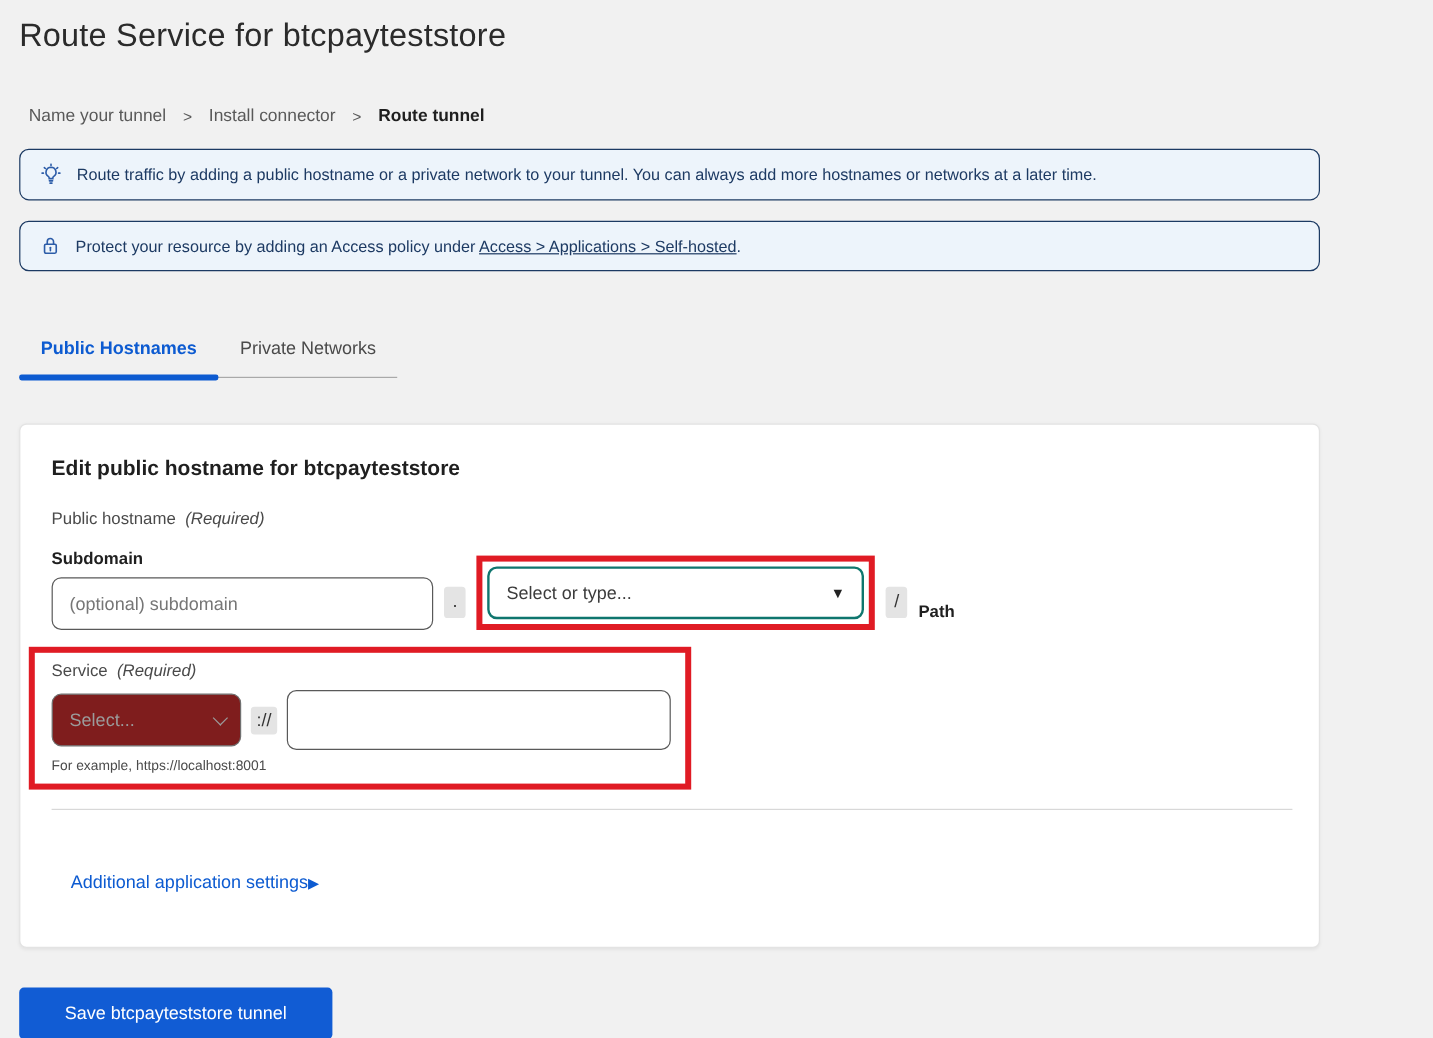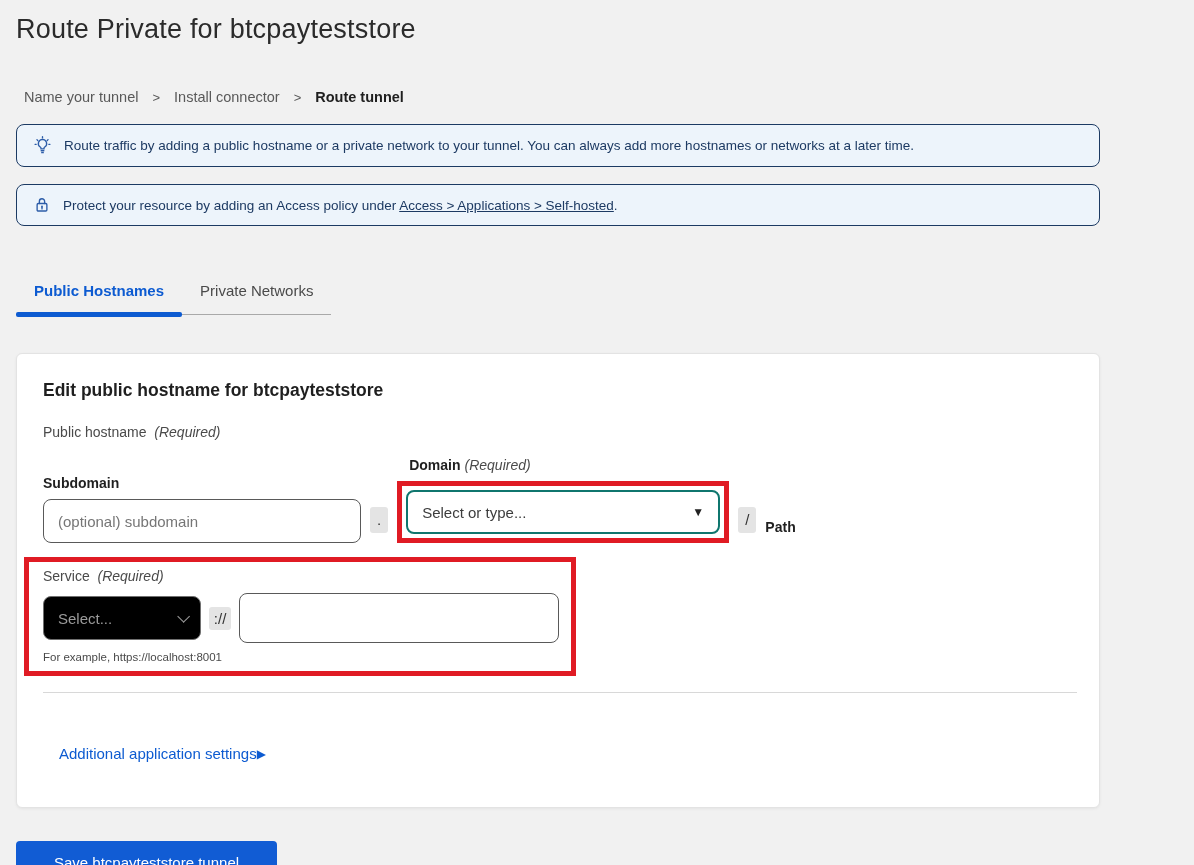--- a/index.html
+++ b/index.html
@@ -149,21 +149,21 @@
     height: 44px;
     border: 1px solid #707070;
     border-radius: 8px;
     display: flex;
     align-items: center;
     justify-content: space-between;
     padding: 0 14px;
     font-size: 15px;
     color: #9b9b9b;
     cursor: pointer;
-    background: #000000;
+    background: #7f1d1d;
   }
   .chev {
     width: 9px; height: 9px;
     border-right: 1.6px solid #9b9b9b;
     border-bottom: 1.6px solid #9b9b9b;
     transform: rotate(45deg) translateY(-3px);
   }
   .service-chip {
     background: #e4e4e4;
     color: #333;
@@ -197,21 +197,21 @@
     border: none;
     border-radius: 4px;
     cursor: pointer;
   }
 </style>
 </head>
 <body>
 
 
 
-<h1 class="page-title">Route Private for btcpayteststore</h1>
+<h1 class="page-title">Route Service for btcpayteststore</h1>
 
 <nav class="breadcrumb">
   <span>Name your tunnel</span>
   <span class="sep">&gt;</span>
   <span>Install connector</span>
   <span class="sep">&gt;</span>
   <span class="crumb-active">Route tunnel</span>
 </nav>
 
 <div class="banner">
@@ -251,23 +251,20 @@
 
   <div class="form-row">
     <div class="field-col">
       <span class="field-label">Subdomain</span>
       <input class="text-input" style="width: 318px;" type="text" placeholder="(optional) subdomain">
     </div>
 
     <span class="chip">.</span>
 
     <div class="field-col">
-      <span class="field-label" style="margin-left:12px">
-        <span>Domain</span><span class="req">(Required)</span>
-      </span>
       <div class="red-box">
         <div class="select-box" style="width:314px">
           <span>Select or type...</span>
           <span class="caret">▼</span>
         </div>
       </div>
     </div>
 
     <span class="chip">/</span>
 

